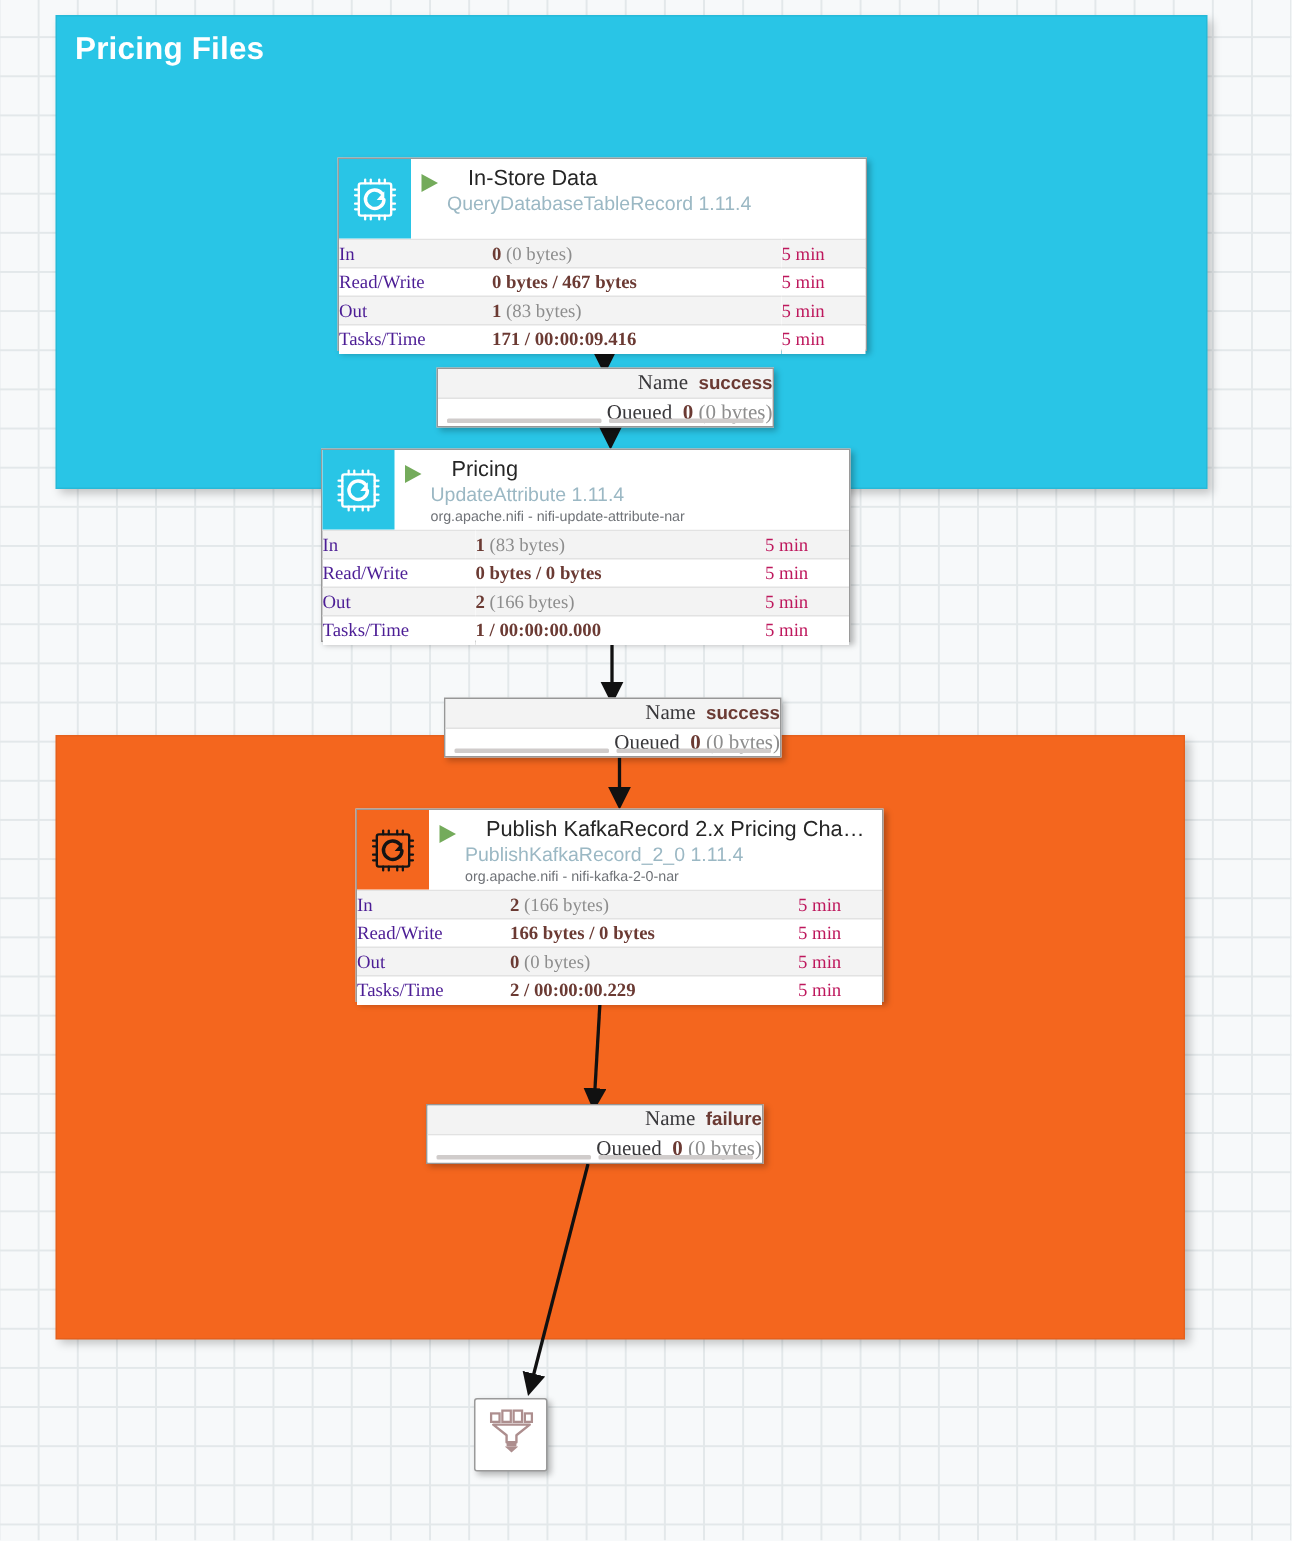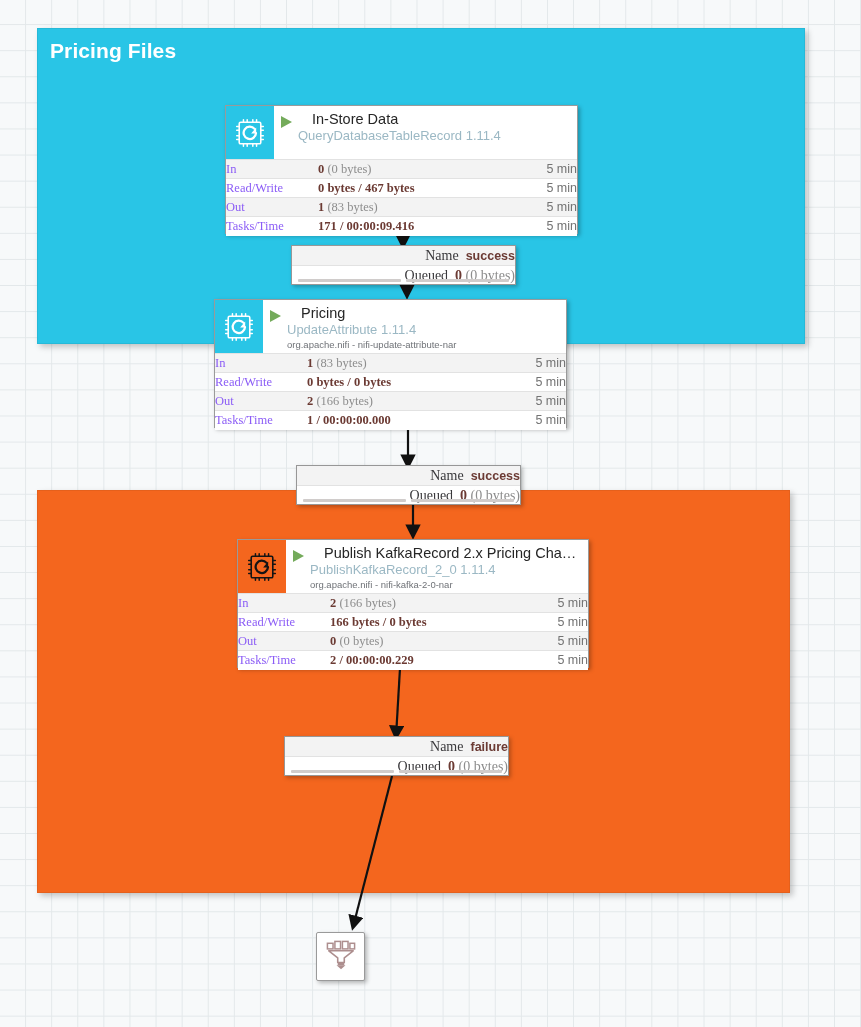--- a/index.html
+++ b/index.html
@@ -123,36 +123,36 @@
     padding: 0;
     border-top: 1px solid #e2e2e2;
     font-size: 12.5px;
     vertical-align: middle;
     white-space: nowrap;
     overflow: hidden;
   }
   .st-label {
     font-family: "Liberation Serif", serif;
     font-size: 14px;
-    color: #8b5cf6;
+    color: #4c1d95;
     padding-left: 9px;
-    width: 92px;
+    width: 102px;
   }
   .st-value {
     font-family: "Liberation Serif", serif;
     font-size: 13.5px;
     color: #775c59;
   }
   .st-value b { color: #6b3a33; font-weight: bold; }
   .st-value span.dim { color: #8d8d8d; }
   .st-time {
-    font-family: Liberation Sans, sans-serif;
+    font-family: Liberation Serif, serif;
     font-size: 11.5px;
-    color: #737373;
-    text-align: right;
+    color: #be185d;
+    text-align: left;
     padding-right: 9px;
     width: 56px;
   }
 
   
   .conn-box {
     position: absolute;
     background: #ffffff;
     border: 1px solid #979797;
     box-shadow: 2px 2px 4px rgba(0,0,0,0.25);
@@ -201,21 +201,21 @@
     justify-content: center;
     box-sizing: border-box;
   }
 </style>
 </head>
 <body>
 
 <div id="canvas"></div>
 
 <div id="pgroups">
-    <div class="pgroup" style="left: 37px; top: 28px; width: 768px; height: 316px; background: rgb(41, 197, 230);">
+    <div class="pgroup" style="left: 37px; top: 10px; width: 768px; height: 316px; background: rgb(41, 197, 230);">
       <div class="pgroup-title">Pricing Files</div>
     </div>
     <div class="pgroup" style="left: 37px; top: 490px; width: 753px; height: 403px; background: rgb(244, 102, 30);"></div>
   </div>
 
 <svg id="links" width="861" height="1027">
   <defs>
     <marker id="arrow" viewBox="0 0 12 12" refX="9" refY="6" markerWidth="7" markerHeight="7" orient="auto-start-reverse">
       <path d="M 0 0 L 12 6 L 0 12 z" fill="#111111"></path>
     </marker>

